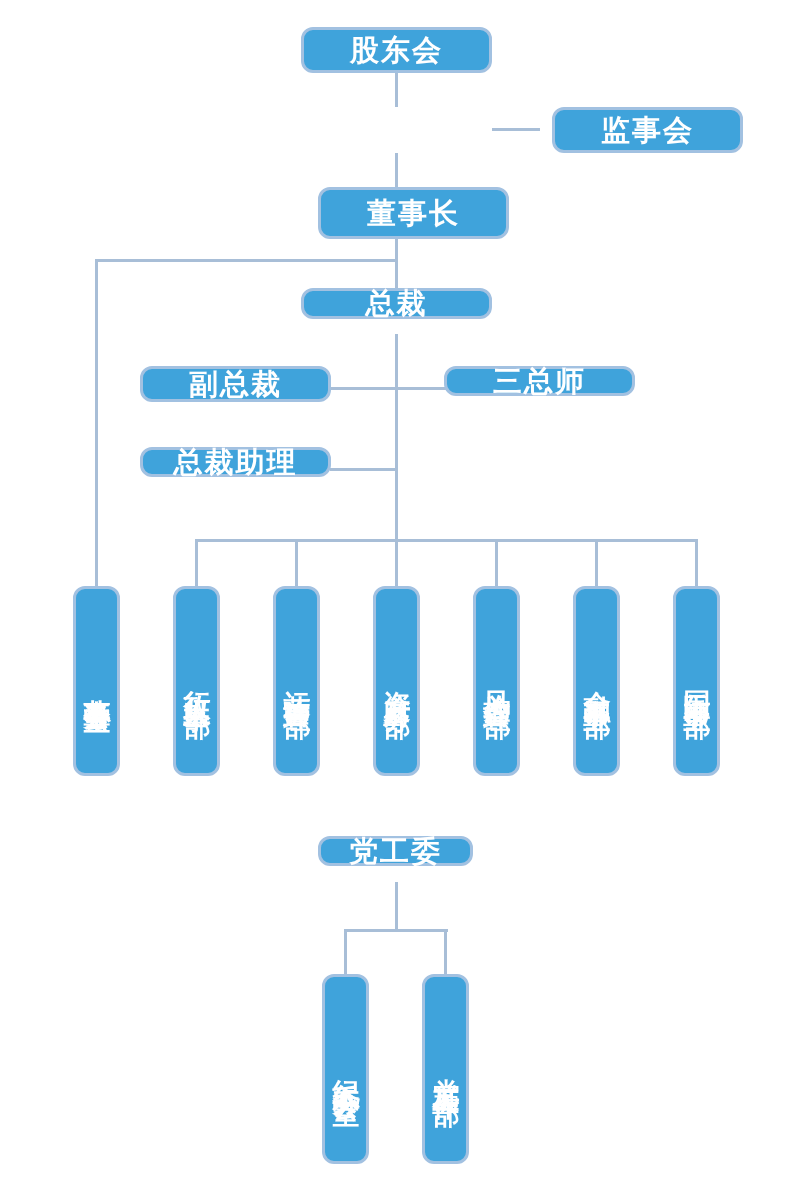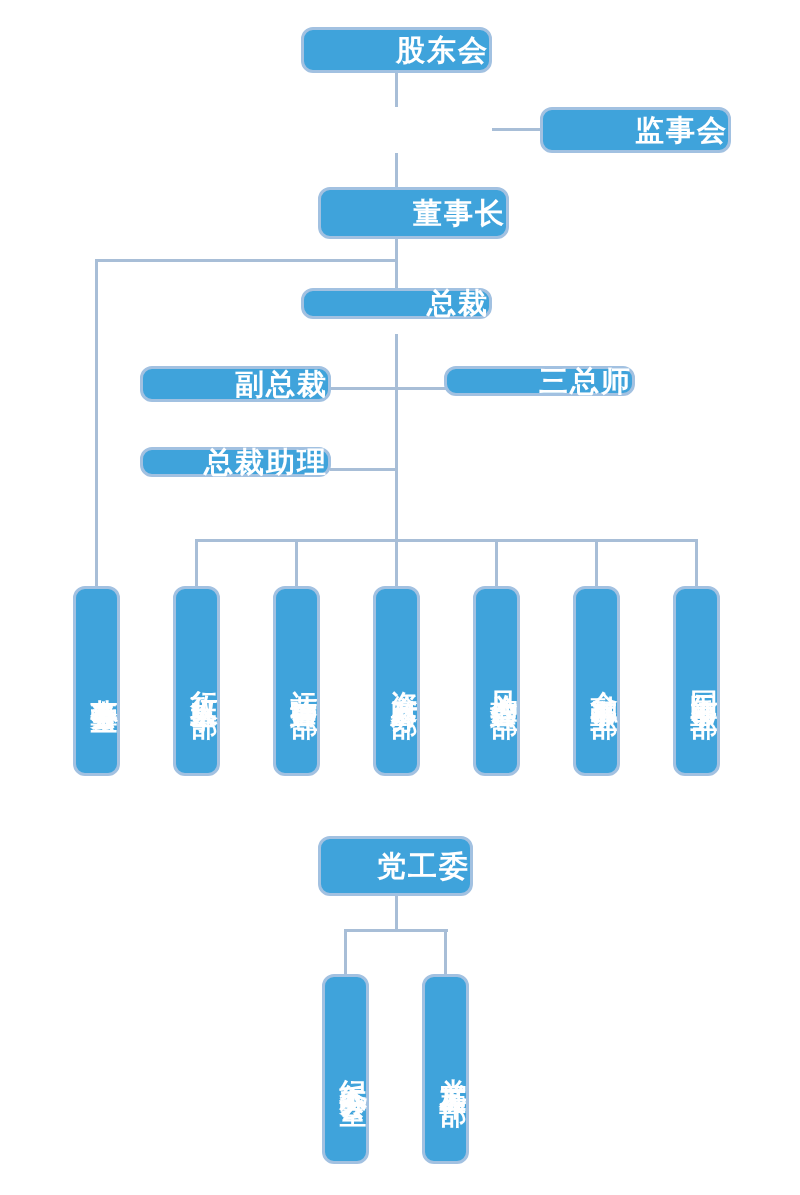--- a/index.html
+++ b/index.html
@@ -22,21 +22,21 @@
     overflow: hidden;
   }
 
   .node {
     position: absolute;
     background: var(--box-fill);
     border: 3px solid var(--box-border);
     border-radius: 12px;
     display: flex;
     align-items: center;
-    justify-content: flex-end;
+    justify-content: center;
     color: var(--text);
     font-weight: 700;
   }
   .hbox .label {
     font-size: 29px;
     letter-spacing: 2px;
     white-space: nowrap;
     line-height: 1;
   }
   .vbox .vtext {
@@ -77,21 +77,21 @@
   <div class="line v" style="left:595px;top:539px;height:47px"></div>
   <div class="line v" style="left:695px;top:539px;height:47px"></div>
   <div class="line v" style="left:395px;top:882px;height:50px"></div>
   <div class="line h" style="left:344px;top:929px;width:104px"></div>
   <div class="line v" style="left:344px;top:929px;height:45px"></div>
   <div class="line v" style="left:444px;top:929px;height:45px"></div>
 
   <div class="node hbox" style="left:301px;top:27px;width:191px;height:46px">
     <span class="label">股东会</span>
   </div>
-  <div class="node hbox" style="left:540px;top:107px;width:191px;height:46px">
+  <div class="node hbox" style="left:552px;top:107px;width:191px;height:46px">
     <span class="label">监事会</span>
   </div>
   <div class="node hbox" style="left:318px;top:187px;width:191px;height:52px">
     <span class="label">董事长</span>
   </div>
   <div class="node hbox" style="left:301px;top:288px;width:191px;height:31px">
     <span class="label">总裁</span>
   </div>
   <div class="node hbox" style="left:140px;top:366px;width:191px;height:36px">
     <span class="label">副总裁</span>
@@ -118,21 +118,21 @@
   <div class="node vbox" style="left:473px;top:586px;width:47px;height:190px">
     <span class="vtext">风控管理部</span>
   </div>
   <div class="node vbox" style="left:573px;top:586px;width:47px;height:190px">
     <span class="vtext">金融事业部</span>
   </div>
   <div class="node vbox" style="left:673px;top:586px;width:47px;height:190px">
     <span class="vtext">国际事业部</span>
   </div>
 
-  <div class="node hbox" style="left:318px;top:836px;width:155px;height:60px">
+  <div class="node hbox" style="left:318px;top:836px;width:155px;height:30px">
     <span class="label">党工委</span>
   </div>
   <div class="node vbox" style="left:322px;top:974px;width:47px;height:190px">
     <span class="vtext">纪委办公室</span>
   </div>
   <div class="node vbox" style="left:422px;top:974px;width:47px;height:190px">
     <span class="vtext">党群工作部</span>
   </div>
 
 </div>

